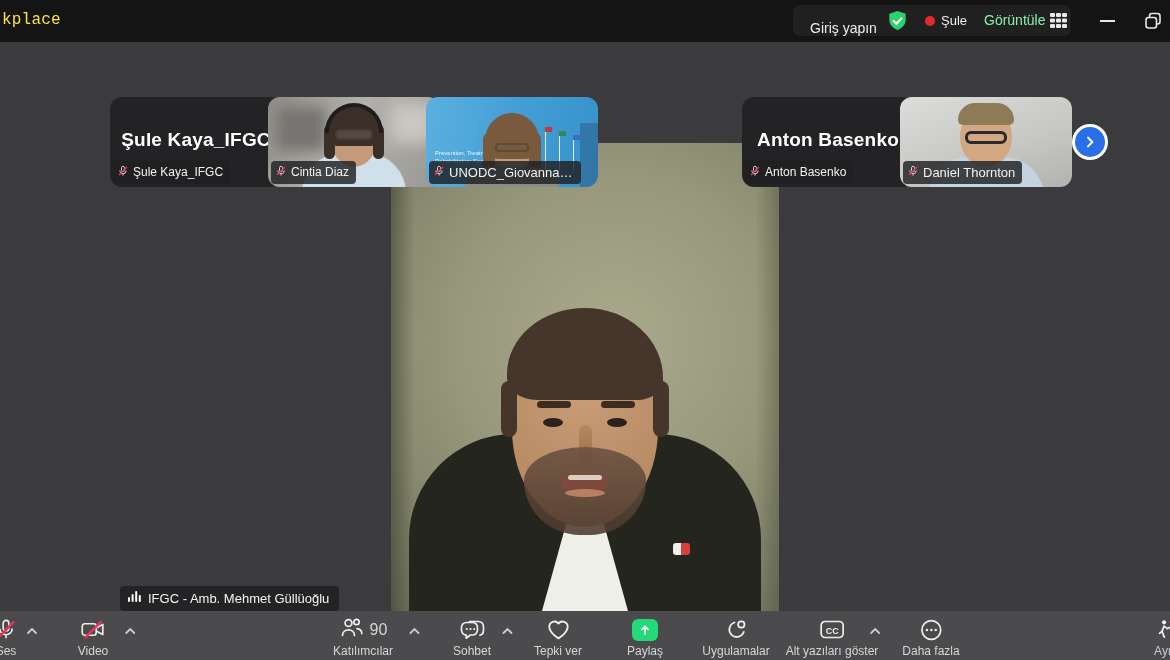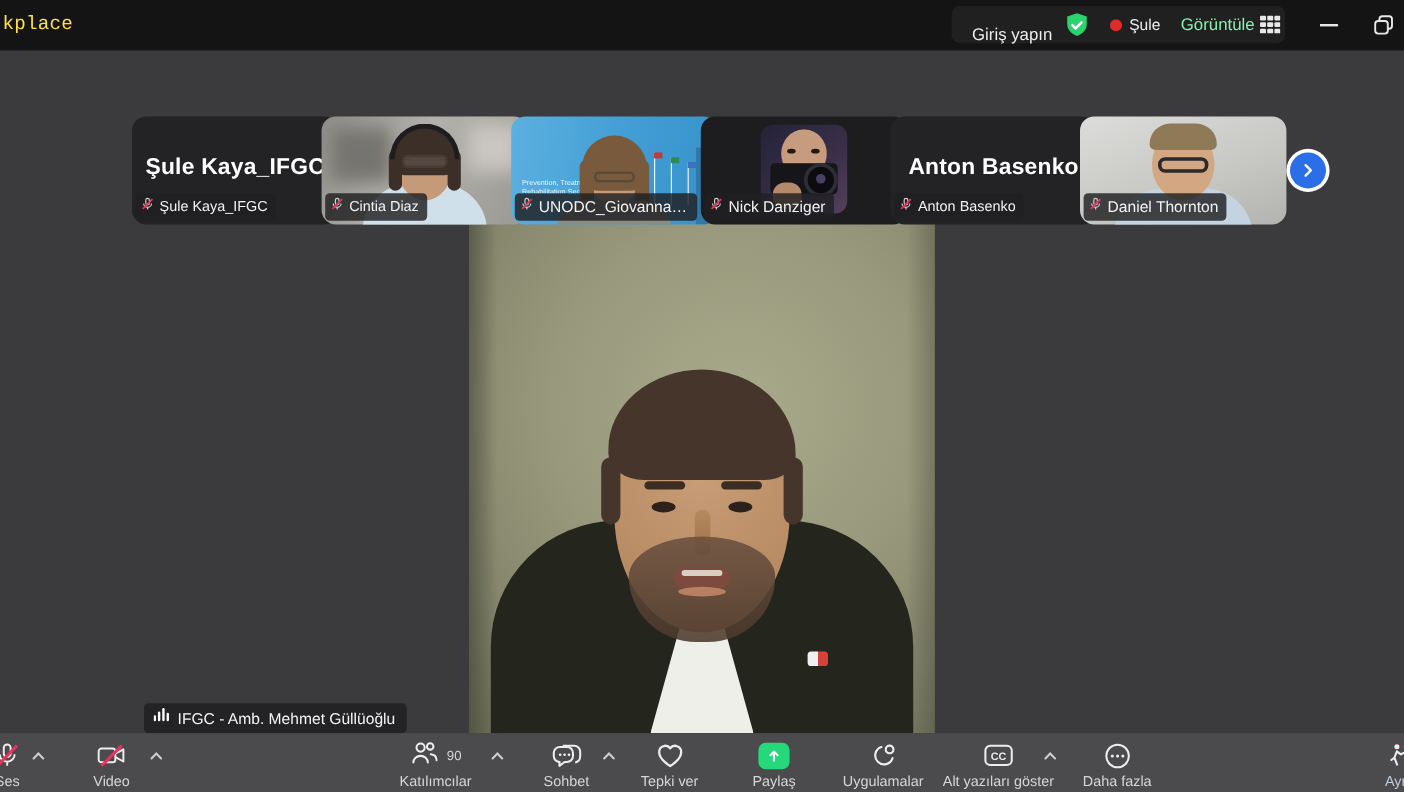--- a/index.html
+++ b/index.html
@@ -39,21 +39,21 @@
   .speaker-pill { position:absolute; left:120px; top:544px; display:flex; align-items:center; gap:7px;
        background:rgba(30,30,32,.82); border-radius:4px; padding:3px 10px 4px 8px; }
   .speaker-pill span.nm { color:#f4f4f4; font-size:13px; }
 
   
   .toolbar { position:absolute; left:0; top:611px; width:1170px; height:49px; background:#4b4b4d; z-index:20; }
   .tb { position:absolute; top:0; height:49px; display:flex; flex-direction:column; align-items:center;
         transform:translateX(-50%); padding-top:6px; cursor:default; }
   .tb-ic { height:25px; display:flex; align-items:center; gap:6px; }
   .tb-label { font-size:12px; color:#d6d6d6; line-height:1; margin-top:3px; white-space:nowrap; }
-  .tb-count { color:#d6d6d6; font-size:11px; }
+  .tb-count { color:#d6d6d6; font-size:16px; }
   .tb-chev { position:absolute; top:10px; }
   .share-box { width:26px; height:22px; border-radius:6px; background:#25d97a; display:flex; align-items:center; justify-content:center; }
   .leave-label { color:#c2cbd8 !important; }
 </style>
 </head>
 <body>
 
 <div class="stage">
 
   <div class="video-main">
@@ -154,39 +154,20 @@
     <div class="pill" style="max-width:152px;">
       <span><svg width="12" height="12" viewBox="0 0 24 24" fill="none" stroke="#cfcfcf" stroke-width="2">
             <rect x="9" y="2.5" width="6" height="11" rx="3"></rect>
             <path d="M5.5 11a6.5 6.5 0 0 0 13 0M12 17.5V21"></path>
             <line x1="4" y1="20" x2="20" y2="4" stroke="#e8335a" stroke-width="3"></line>
           </svg></span>
       <span class="nm" style="font-size:13px;">UNODC_Giovanna Ca...</span>
     </div>
   </div>
 
-  <div class="tile" style="left:584px; background:#1d1d1f;">
-    <div style="position:absolute; left:50%; transform:translateX(-50%); top:7px; width:72px; height:74px; border-radius:10px; overflow:hidden; background:linear-gradient(135deg,#23233a 0%,#3a2f48 60%,#54405e 100%);">
-      <div style="position:absolute; left:50%; transform:translateX(-50%); top:4px; width:38px; height:40px; background:#c79b7d; border-radius:19px / 21px;"></div>
-      <div style="position:absolute; left:22px; top:20px; width:7px; height:4px; background:#22180f; border-radius:50%;"></div>
-      <div style="position:absolute; left:42px; top:20px; width:7px; height:4px; background:#22180f; border-radius:50%;"></div>
-      <div style="position:absolute; left:8px; top:32px; width:56px; height:26px; background:#15151a; border-radius:4px;"></div>
-      <div style="position:absolute; left:36px; top:32px; width:28px; height:28px; background:#0c0c10; border:3px solid #2e2e36; border-radius:50%;"></div>
-      <div style="position:absolute; left:46px; top:41px; width:8px; height:8px; background:#4a3f63; border-radius:50%;"></div>
-      <div style="position:absolute; left:10px; top:48px; width:24px; height:22px; background:#b58a6a; border-radius:10px;"></div>
-    </div>
-    <div class="pill">
-      <span><svg width="12" height="12" viewBox="0 0 24 24" fill="none" stroke="#cfcfcf" stroke-width="2">
-            <rect x="9" y="2.5" width="6" height="11" rx="3"></rect>
-            <path d="M5.5 11a6.5 6.5 0 0 0 13 0M12 17.5V21"></path>
-            <line x1="4" y1="20" x2="20" y2="4" stroke="#e8335a" stroke-width="3"></line>
-          </svg></span>
-      <span class="nm" style="font-size:13px;">Nick Danziger</span>
-    </div>
-  </div>
 
   <div class="tile" style="left:742px; background:#232325;">
     <div class="bigname">Anton Basenko</div>
     <div class="pill">
       <span><svg width="12" height="12" viewBox="0 0 24 24" fill="none" stroke="#cfcfcf" stroke-width="2">
             <rect x="9" y="2.5" width="6" height="11" rx="3"></rect>
             <path d="M5.5 11a6.5 6.5 0 0 0 13 0M12 17.5V21"></path>
             <line x1="4" y1="20" x2="20" y2="4" stroke="#e8335a" stroke-width="3"></line>
           </svg></span>
       <span class="nm">Anton Basenko</span>

